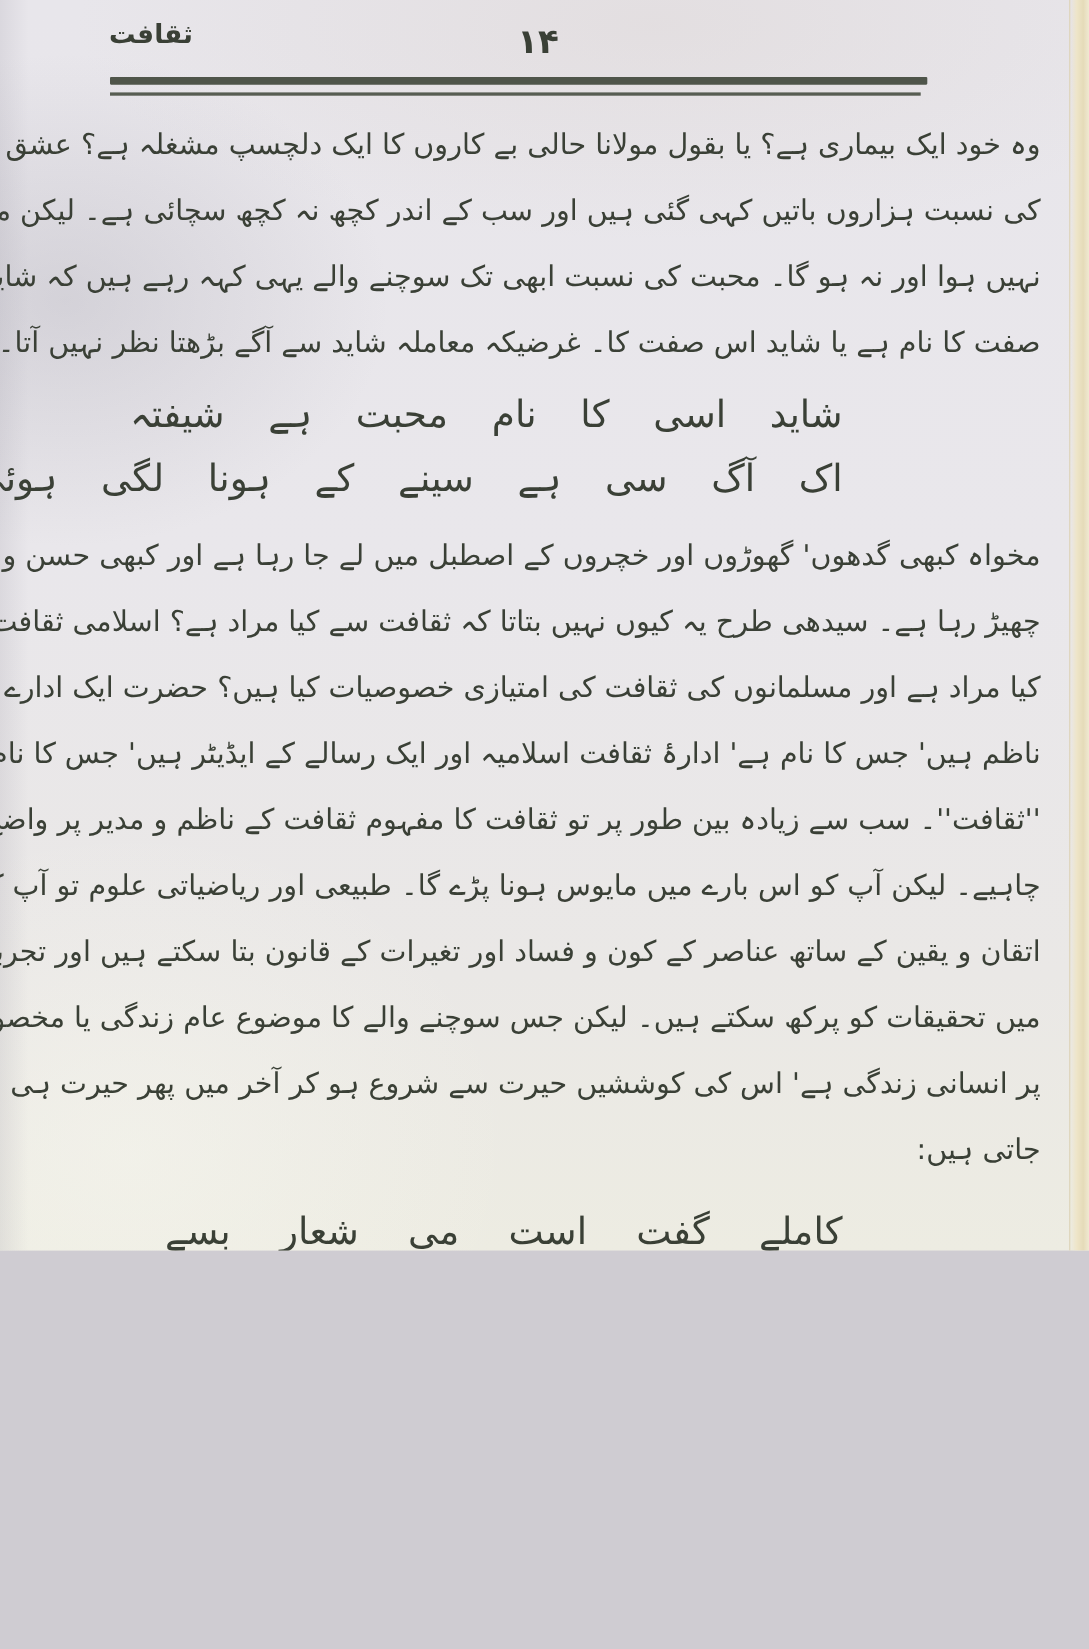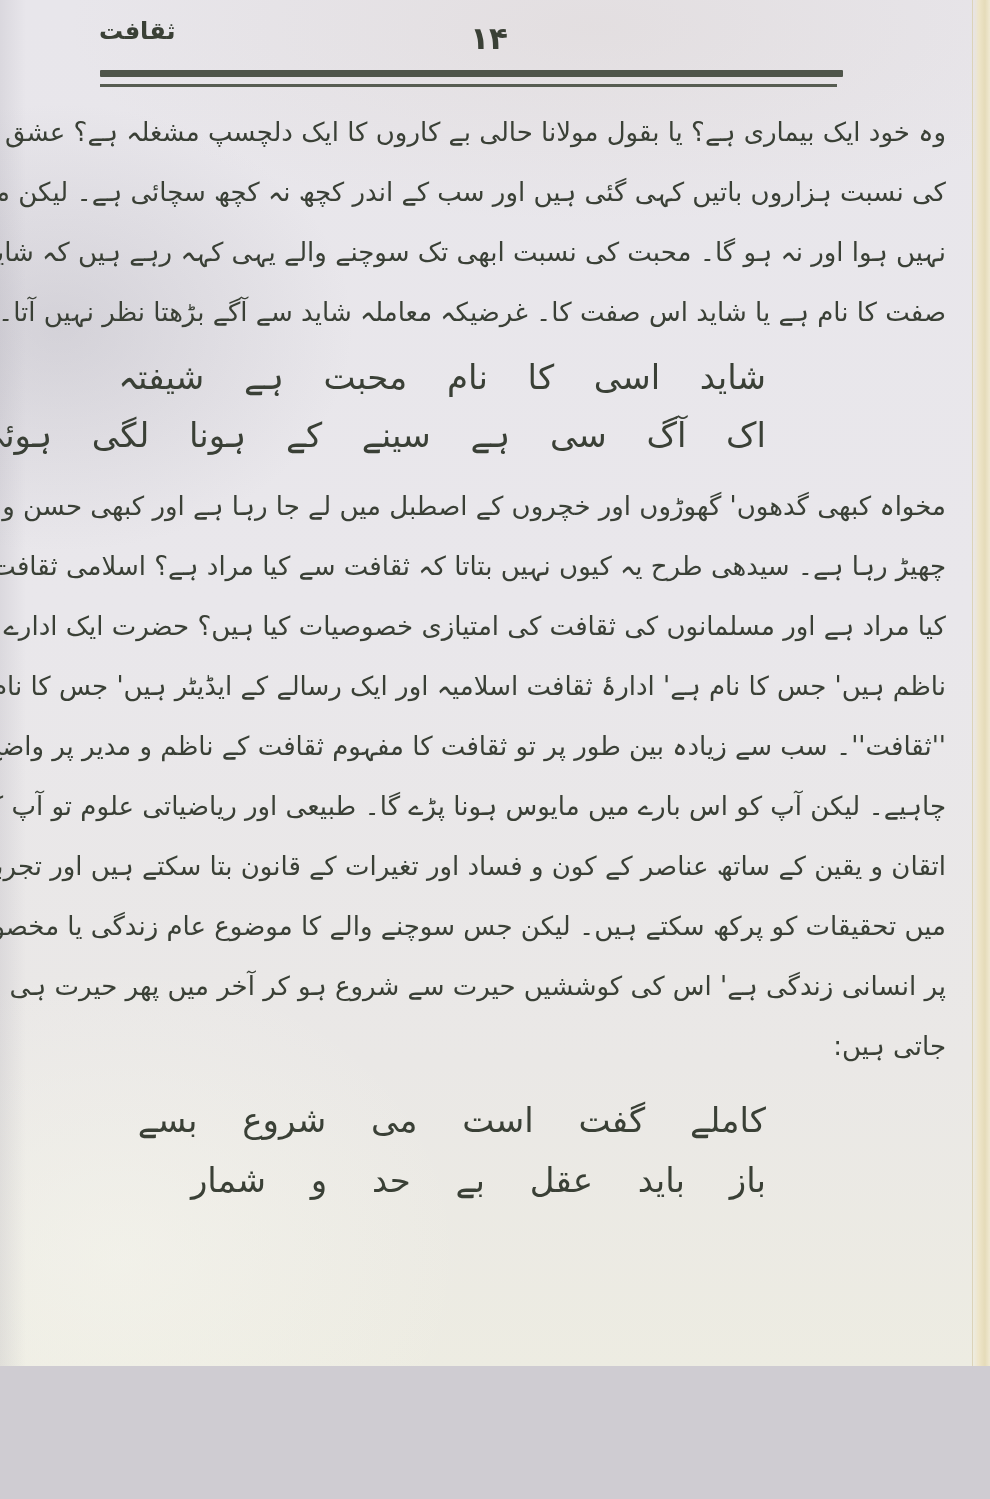--- a/index.html
+++ b/index.html
@@ -1,18 +1,18 @@
 <!DOCTYPE html>
 <html lang="ur"><head>
 <meta charset="utf-8">
 <style>
   html,body{margin:0;padding:0;background:#cfccd2;}
   .page{
     position:relative;
-    width:990px;height:1366px;
+    width:990px;height:1137px;
     margin:0 auto;
     overflow:hidden;
     font-family:"DejaVu Sans", sans-serif;
     background:
       radial-gradient(420px 320px at 6% 24%, rgba(158,156,168,0.28), rgba(158,156,168,0) 70%),
       radial-gradient(700px 260px at 60% 2%, rgba(215,205,200,0.30), rgba(215,205,200,0) 75%),
       radial-gradient(500px 420px at 12% 92%, rgba(248,248,240,0.45), rgba(248,248,240,0) 70%),
       linear-gradient(180deg,#e8e6eb 0%,#e9e7eb 45%,#eae8e6 78%,#edece2 100%);
     color:#3a4036;
   }
@@ -109,20 +109,20 @@
       <div class="line j">ناظم ہیں' جس کا نام ہے' ادارۂ ثقافت اسلامیہ اور ایک رسالے کے ایڈیٹر ہیں' جس کا نام ہے</div>
       <div class="line j">''ثقافت''۔ سب سے زیادہ بین طور پر تو ثقافت کا مفہوم ثقافت کے ناظم و مدیر پر واضح ہونا</div>
       <div class="line j">چاہیے۔ لیکن آپ کو اس بارے میں مایوس ہونا پڑے گا۔ طبیعی اور ریاضیاتی علوم تو آپ کو</div>
       <div class="line j">اتقان و یقین کے ساتھ عناصر کے کون و فساد اور تغیرات کے قانون بتا سکتے ہیں اور تجربہ گاہوں</div>
       <div class="line j">میں تحقیقات کو پرکھ سکتے ہیں۔ لیکن جس سوچنے والے کا موضوع عام زندگی یا مخصوص طور</div>
       <div class="line j">پر انسانی زندگی ہے' اس کی کوششیں حیرت سے شروع ہو کر آخر میں پھر حیرت ہی میں ختم ہو</div>
       <div class="line e">جاتی ہیں:</div>
     </section>
 
     <section class="verse persian">
-      <div class="vline">کاملے گفت است می شروع بسے</div>
+      <div class="vline">کاملے گفت است می شعار بسے</div>
       <div class="vline">باز باید عقل بے حد و شمار</div>
     </section>
 
   </main>
 
   <div class="edge-strip"></div>
 </div>
 
 </body></html>

